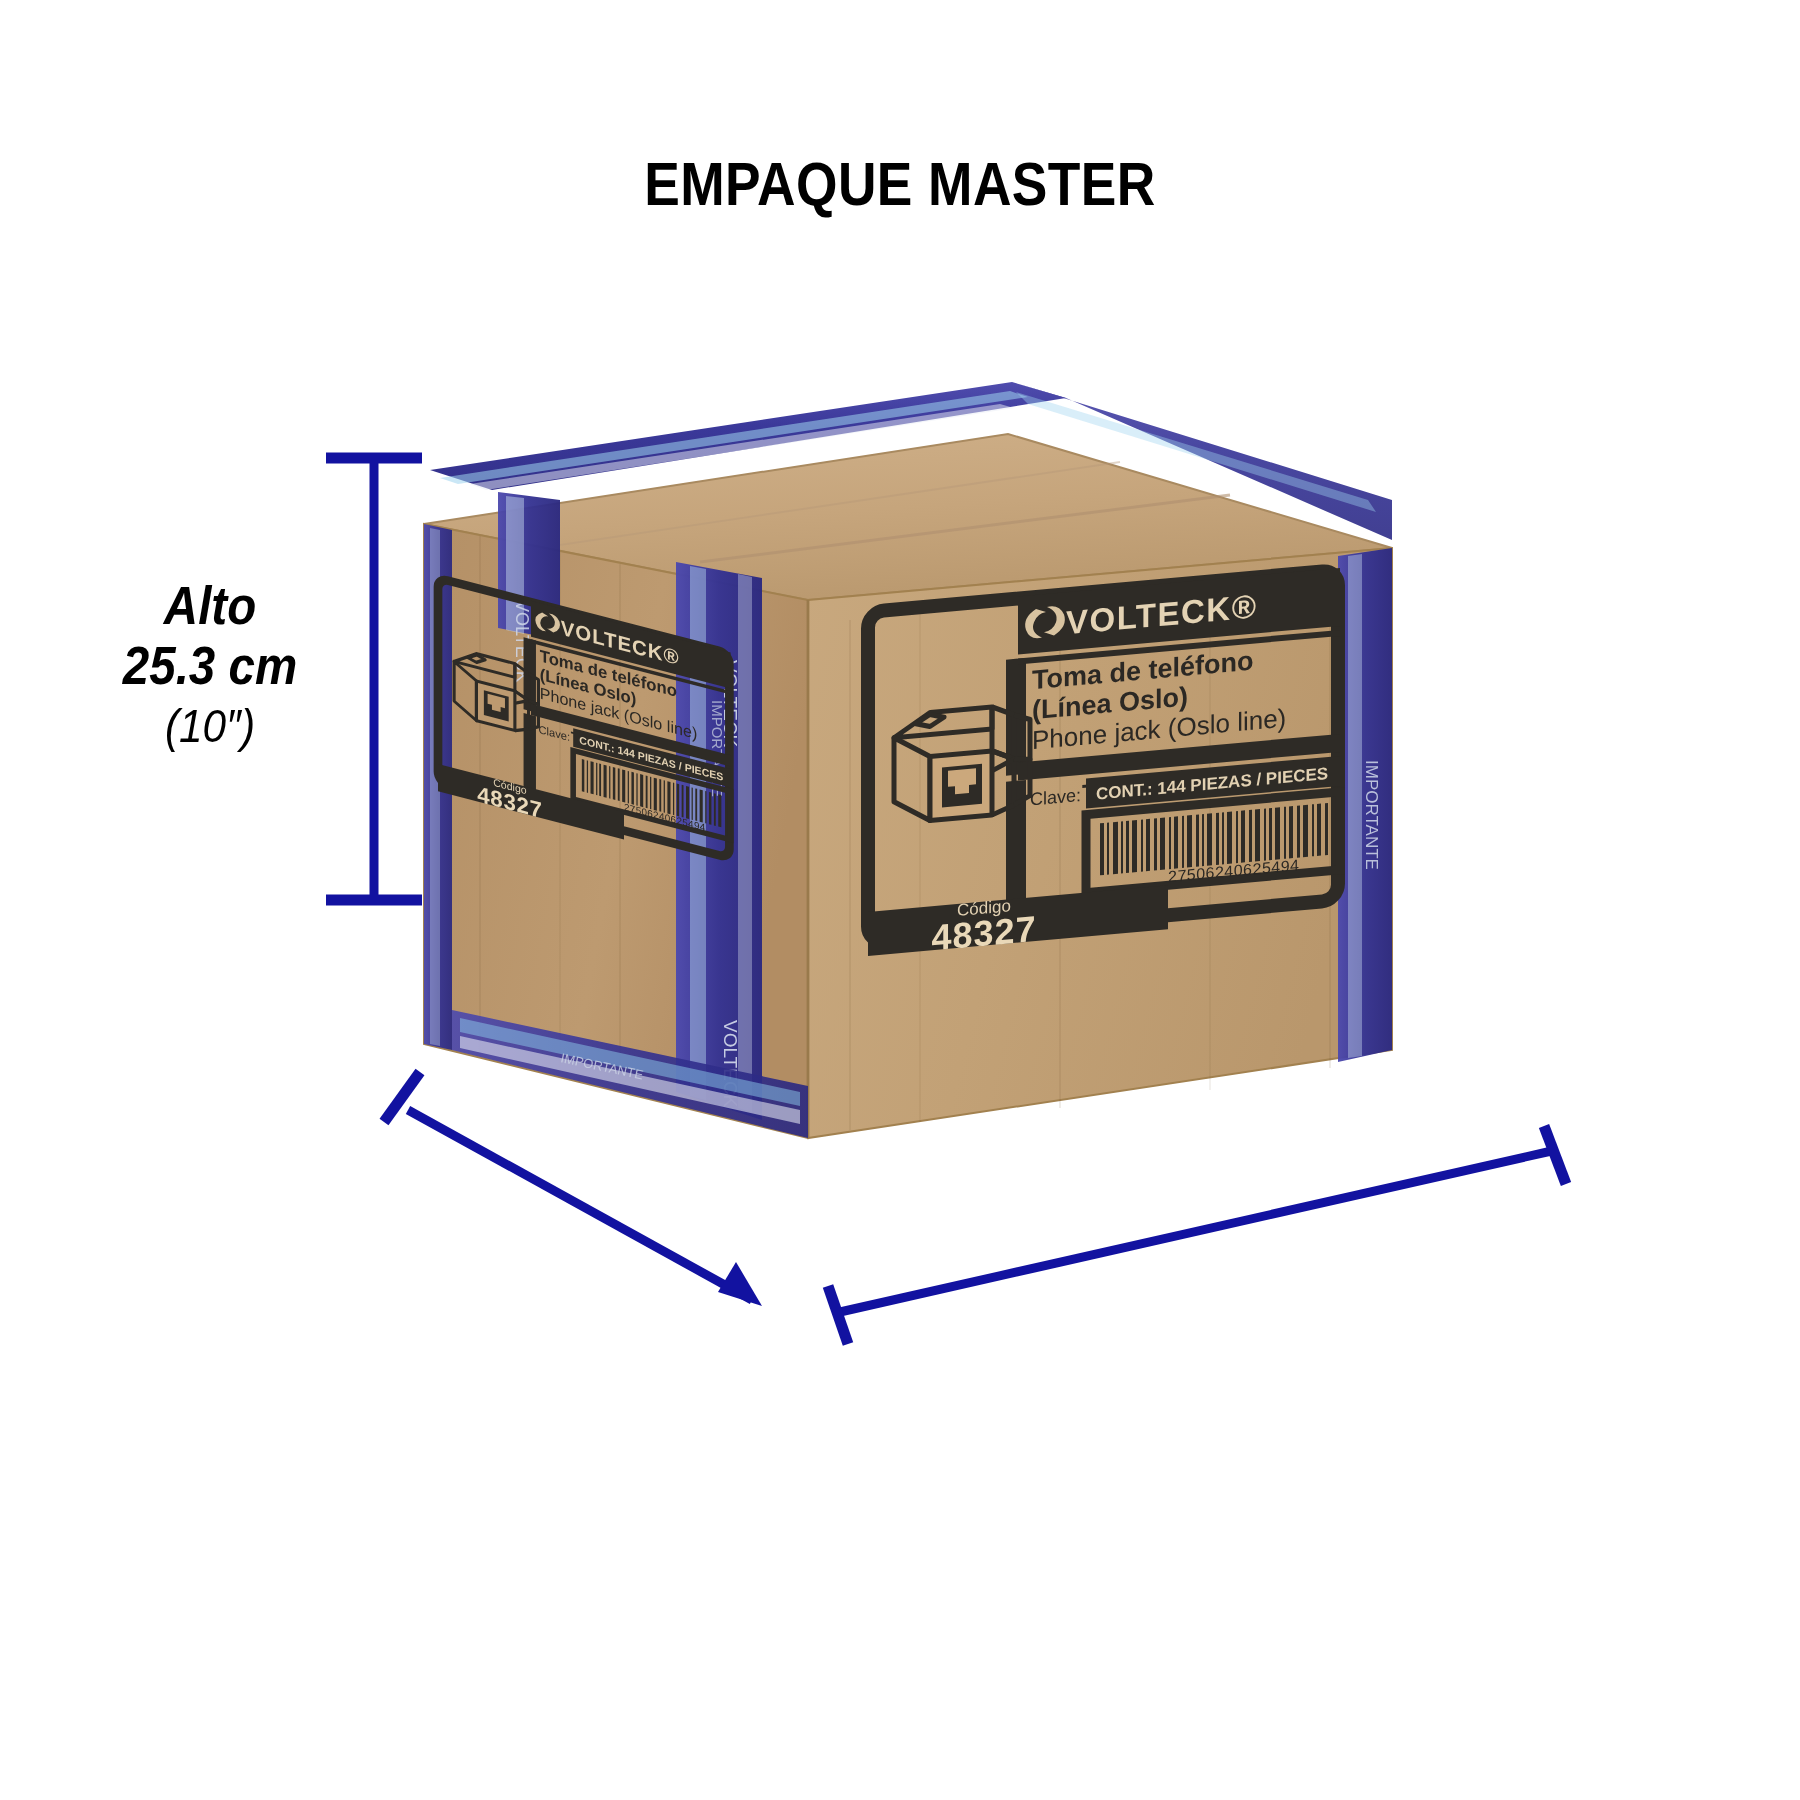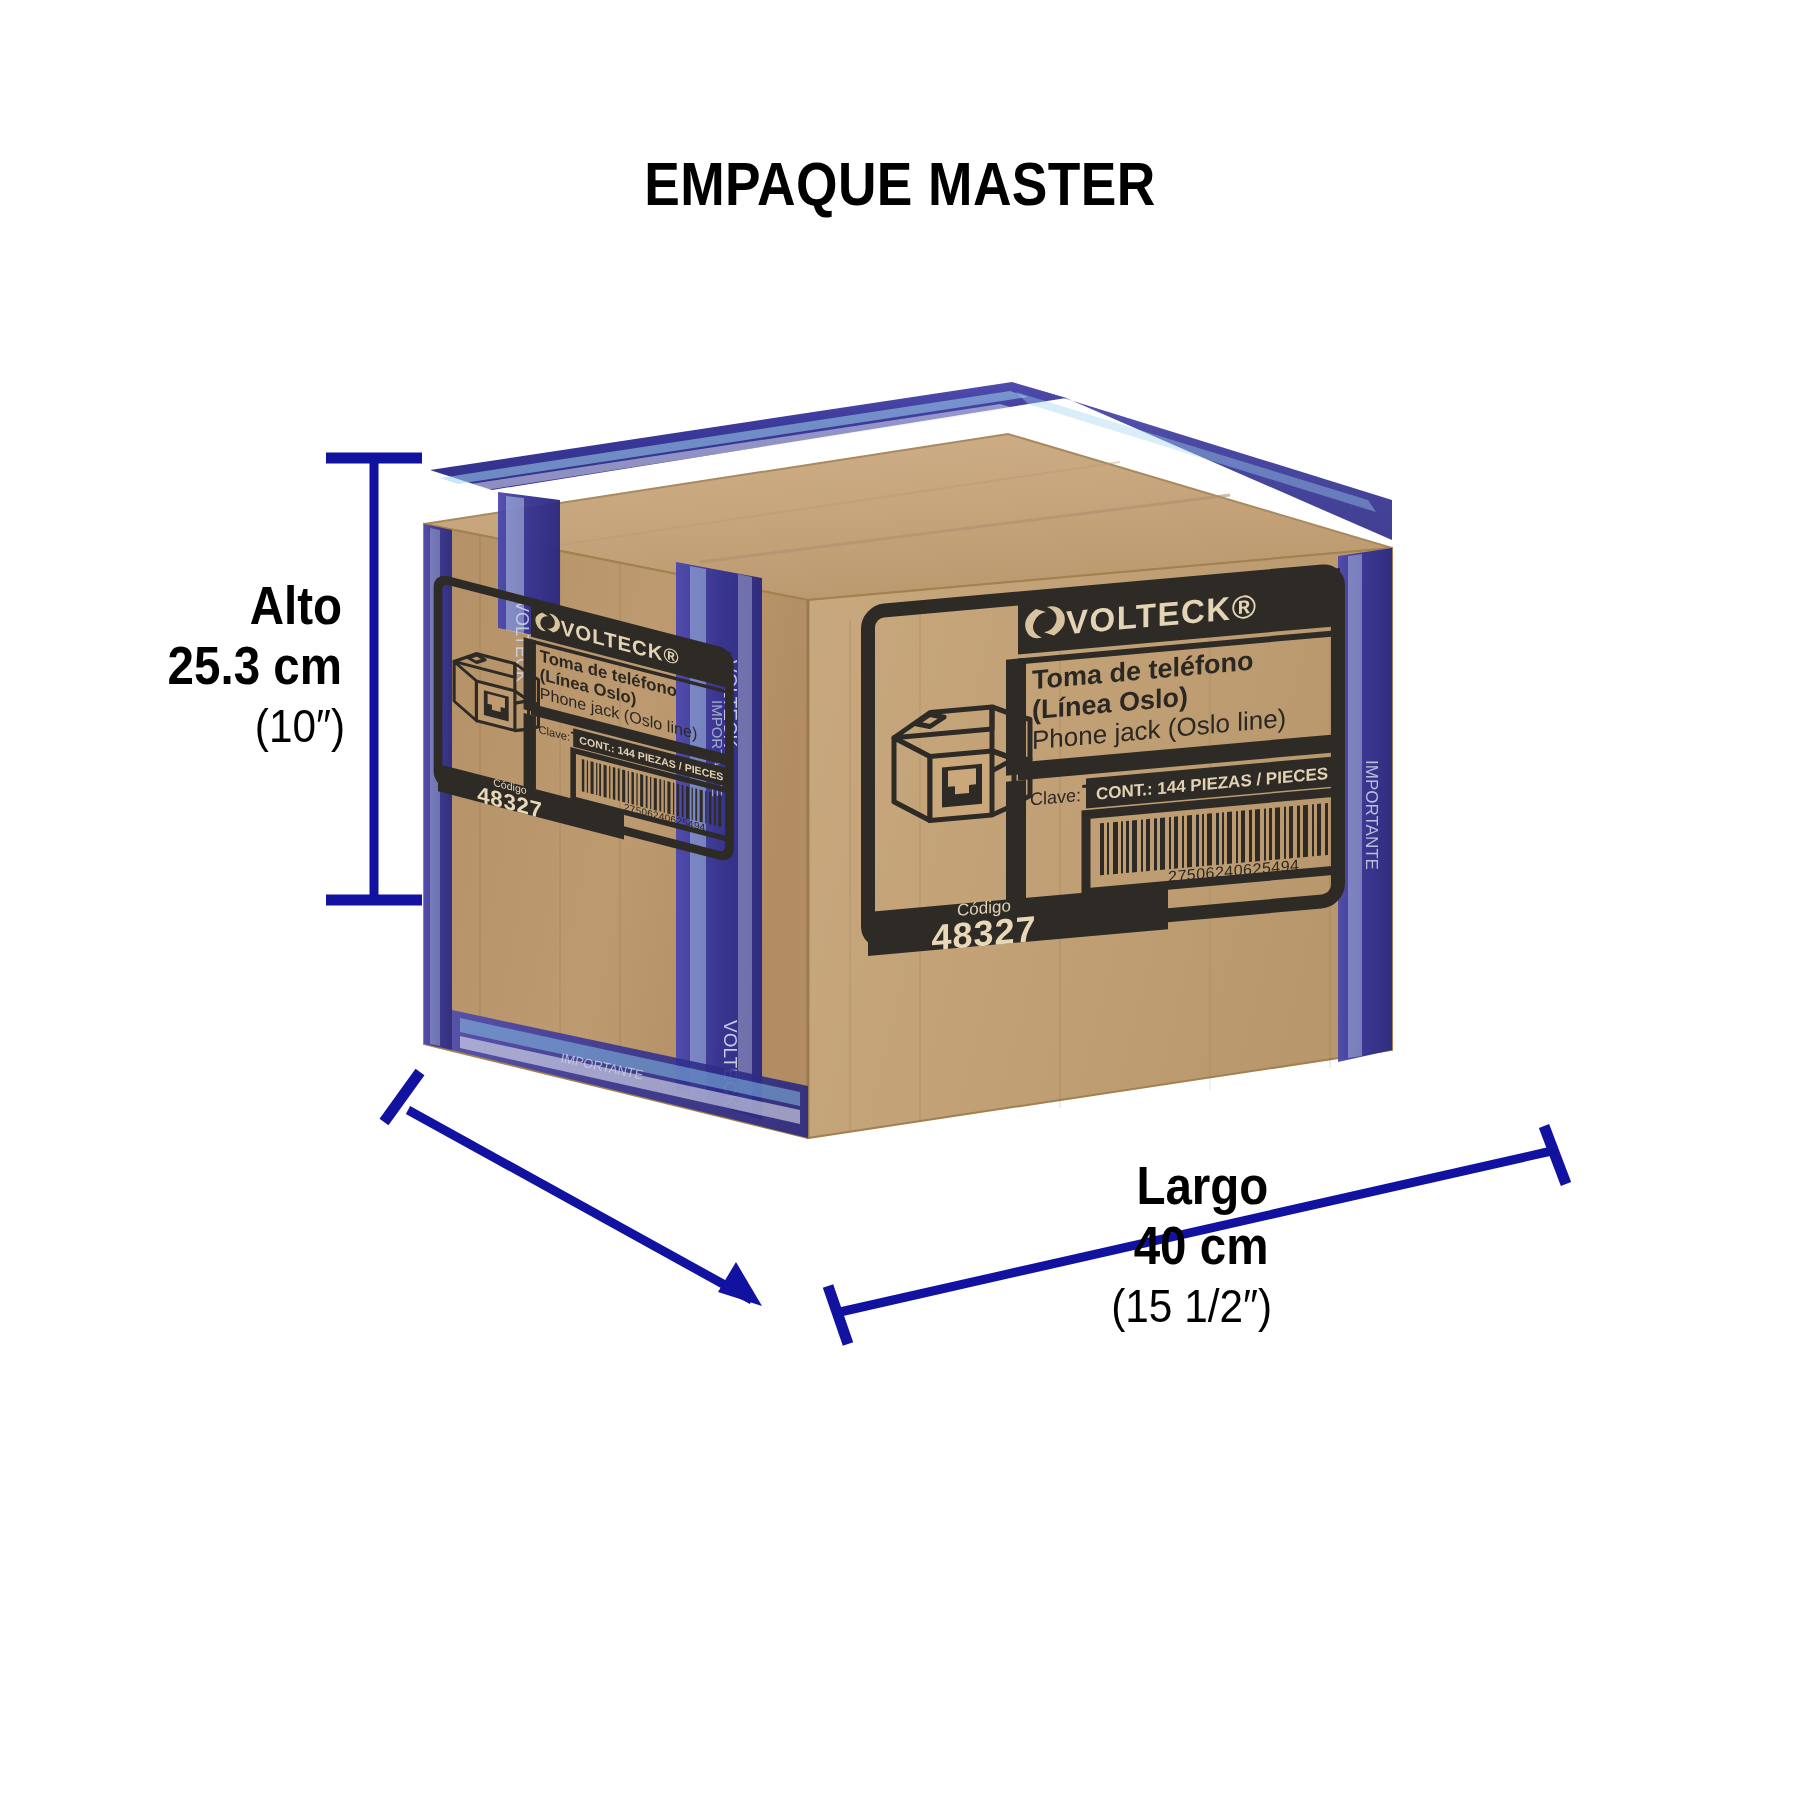--- a/index.html
+++ b/index.html
@@ -34,24 +34,25 @@
     font-weight: 700;
     letter-spacing: 0.5px;
     transform: scaleX(0.86);
     transform-origin: center top;
     white-space: nowrap;
   }
 
   
   .dim-block {
     position: absolute;
-    text-align: right;
+    text-align: center;
     font-weight: 700;
     line-height: 1.12;
     white-space: nowrap;
+    font-style: italic;
   }
   .dim-block .dim-label {
     font-size: 54px;
     transform: scaleX(0.88);
     display: block;
   }
   .dim-block .dim-metric {
     font-size: 54px;
     transform: scaleX(0.88);
     display: block;
@@ -404,24 +405,19 @@
     </g>
   </svg>
 
   <div class="dim-block" id="dim-height-text">
     <span class="dim-label">Alto</span>
     <span class="dim-metric">25.3 cm</span>
     <span class="dim-imperial">(10″)</span>
   </div>
 
 
-  <div class="dim-block" id="dim-length-text">
-    <span class="dim-label">Largo</span>
-    <span class="dim-metric">40 cm</span>
-    <span class="dim-imperial">(15 1/2″)</span>
-  </div>
 
   <div class="info-row">
     
     
   </div>
 
 </div>
 
 </body></html>

